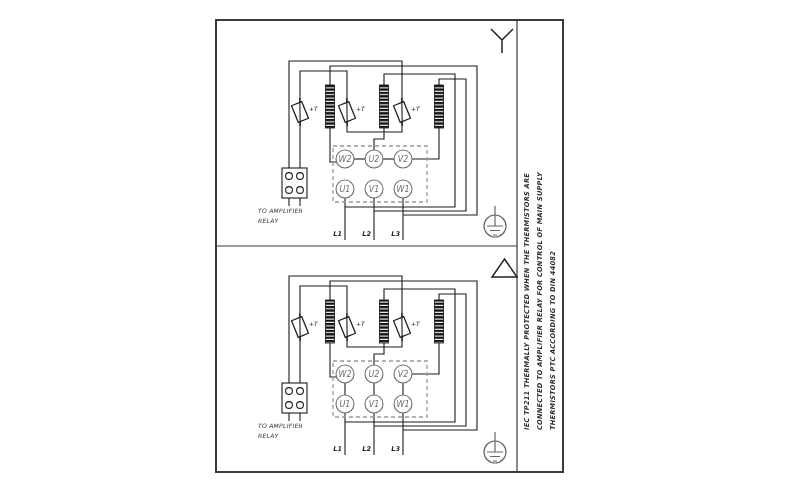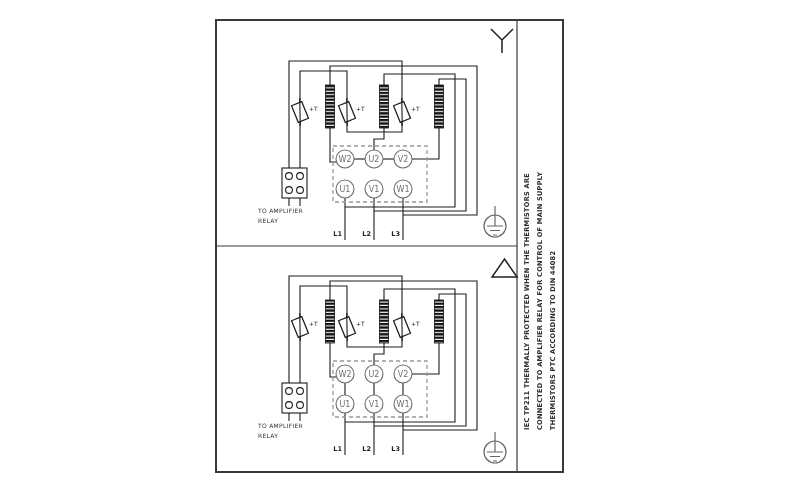--- a/index.html
+++ b/index.html
@@ -1,17 +1,17 @@
 <!DOCTYPE html>
 <html><head>
 <meta charset="utf-8">
 <style>
   html,body{margin:0;padding:0;background:#ffffff;}
   body{width:800px;height:492px;position:relative;font-family:"DejaVu Sans",sans-serif;overflow:hidden;}
-  .stage{position:absolute;left:0;top:0;width:800px;height:492px;}
+  .stage{position:absolute;left:0;top:0;width:800px;height:492px;font-style:italic;}
   svg{position:absolute;left:0;top:0;}
   
   .side-note{position:absolute;left:517px;top:20px;width:46px;height:452px;overflow:visible;}
   .side-note-inner{
     position:absolute;left:0;top:452px;width:452px;height:46px;
     transform:rotate(-90deg);transform-origin:0 0;
     display:flex;flex-direction:column;justify-content:center;
     padding-left:42px;box-sizing:border-box;
   }
   .side-note-inner div{

